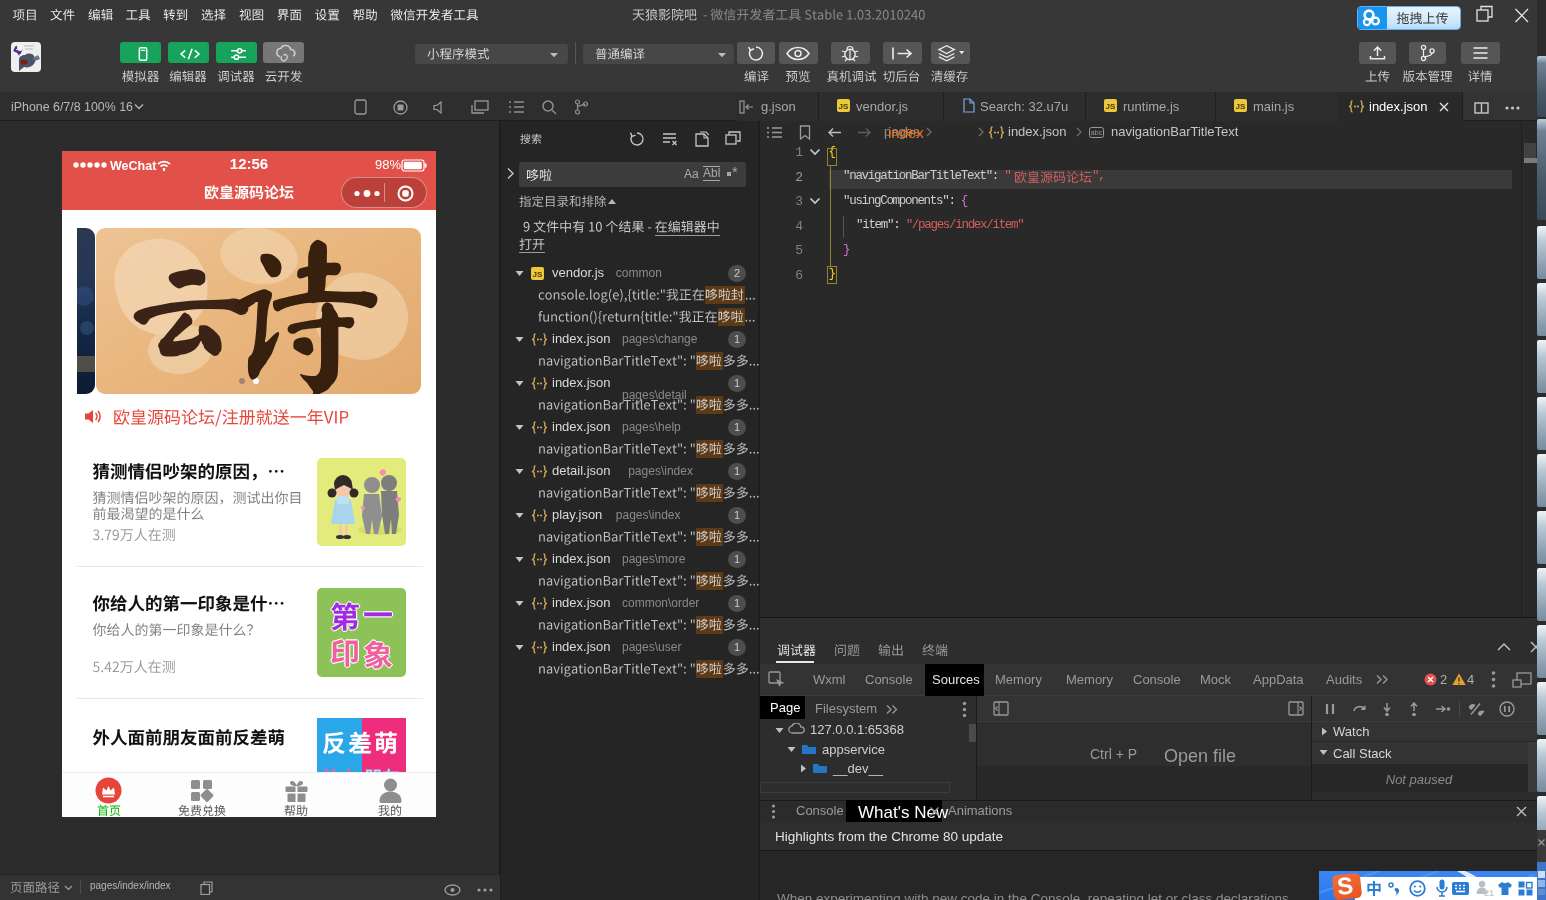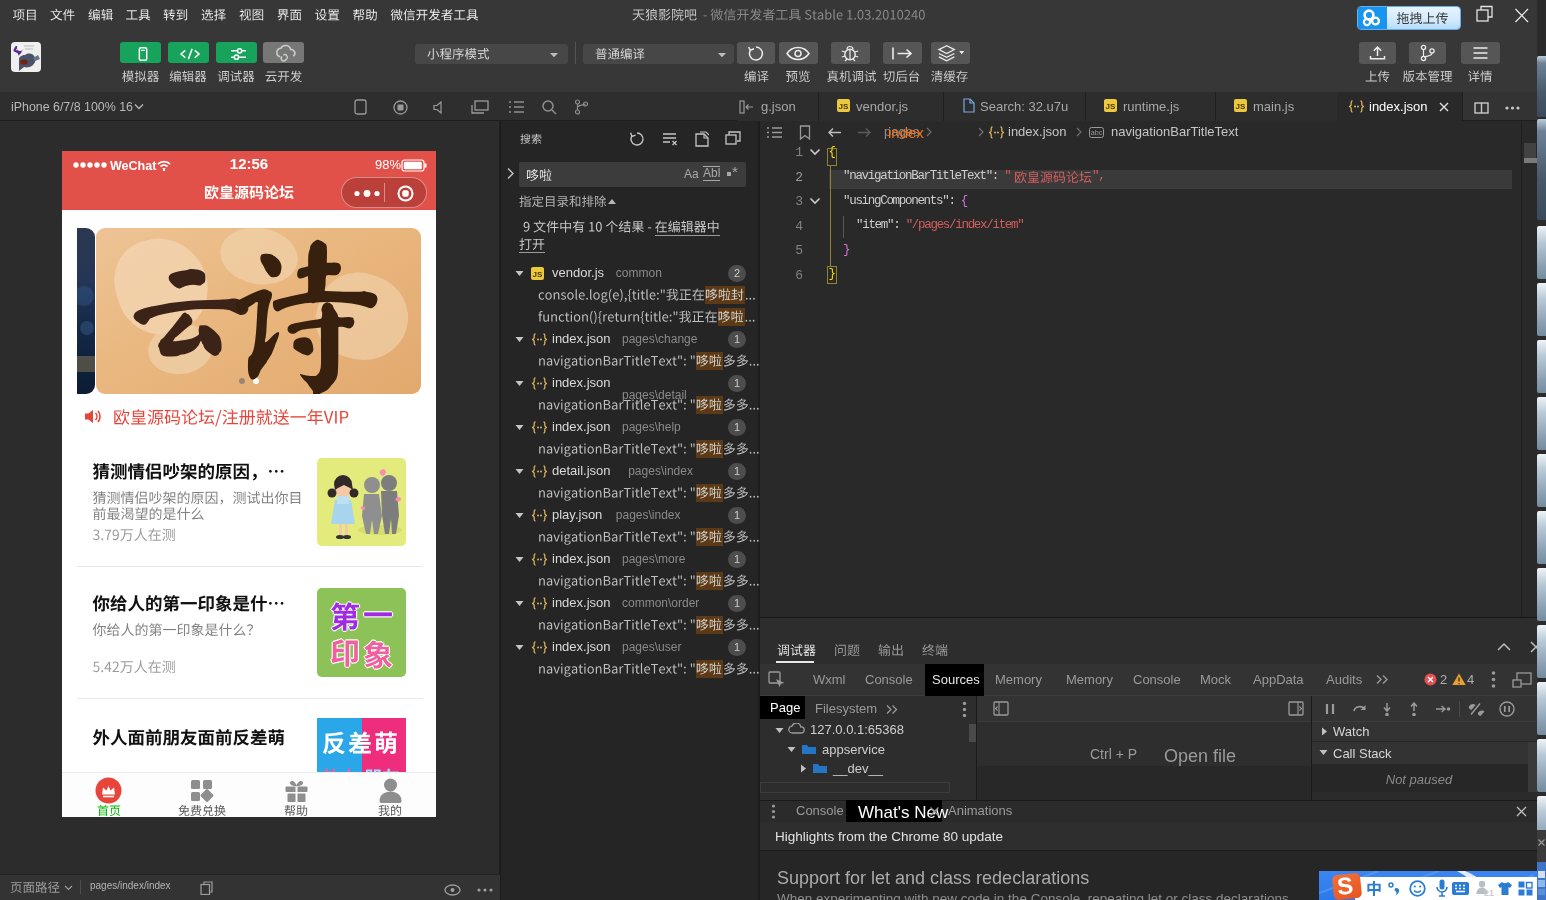--- a/index.html
+++ b/index.html
@@ -680,21 +680,20 @@
     <svg style="position:absolute;left:929px;top:806px" width="11" height="11" viewBox="0 0 11 11">
       <path d="M1.5 1.5l8 8M9.5 1.5l-8 8" stroke="#9a9a9a" stroke-width="1.3"></path>
     </svg>
     <div style="position:absolute;left:948px;top:803px;white-space:pre;font-size:13px;color:#9a9a9a">Animations</div>
     <svg style="position:absolute;left:1515px;top:805px" width="13" height="13" viewBox="0 0 13 13">
       <path d="M2 2l9 9M11 2l-9 9" stroke="#bdbdbd" stroke-width="1.4"></path>
     </svg>
     <div style="position:absolute;left:760px;top:822px;width:786px;height:29px;background:#2e2e2e;border-bottom:1px solid #1a1a1a"></div>
     <div style="position:absolute;left:775px;top:829px;white-space:pre;font-size:13.5px;color:#e2e2e2">Highlights from the Chrome 80 update</div>
     <div style="position:absolute;left:760px;top:851px;width:786px;height:49px;background:#262626"></div>
-    <div style="position:absolute;left:777px;top:868px;white-space:pre;font-size:18px;color:#ababab">Support for let and class redeclarations</div>
     <div style="position:absolute;left:777px;top:891px;white-space:pre;font-size:13.5px;color:#8e8e8e">When experimenting with new code in the Console, repeating let or class declarations</div>
     <div style="position:absolute;left:1319px;top:871px;width:219px;height:29px;background:linear-gradient(180deg,#3b86f2 0%,#2b79ea 100%)"></div>
     <svg style="position:absolute;left:1319px;top:871px" width="219" height="29" viewBox="0 0 219 29">
       <path d="M0 22L60 0M40 29L120 0M150 29L215 4M190 29L219 18" stroke="#6aa6f6" stroke-width="2" fill="none" opacity=".5"></path>
       <path d="M138 0c18 10 28 22 30 29h8c-4-12-16-24-30-29z" fill="#fff" opacity=".85"></path>
     </svg>
     <div style="position:absolute;left:1355px;top:877px;width:183px;height:23px;background:#ffffff"></div>
     <div style="position:absolute;left:1333px;top:874px;width:28px;height:25px;border-radius:5px;background:linear-gradient(160deg,#f0703c 0%,#e8541e 100%);transform:rotate(-6deg)"></div>
     <div style="position:absolute;left:1337px;top:872px;width:22px;height:27px;font-family:'Liberation Sans',sans-serif;font-weight:bold;font-size:24px;color:#ffffff;transform:rotate(-6deg)">S</div>
     <svg style="position:absolute;left:1388px;top:882px" width="14" height="14" viewBox="0 0 14 14">

